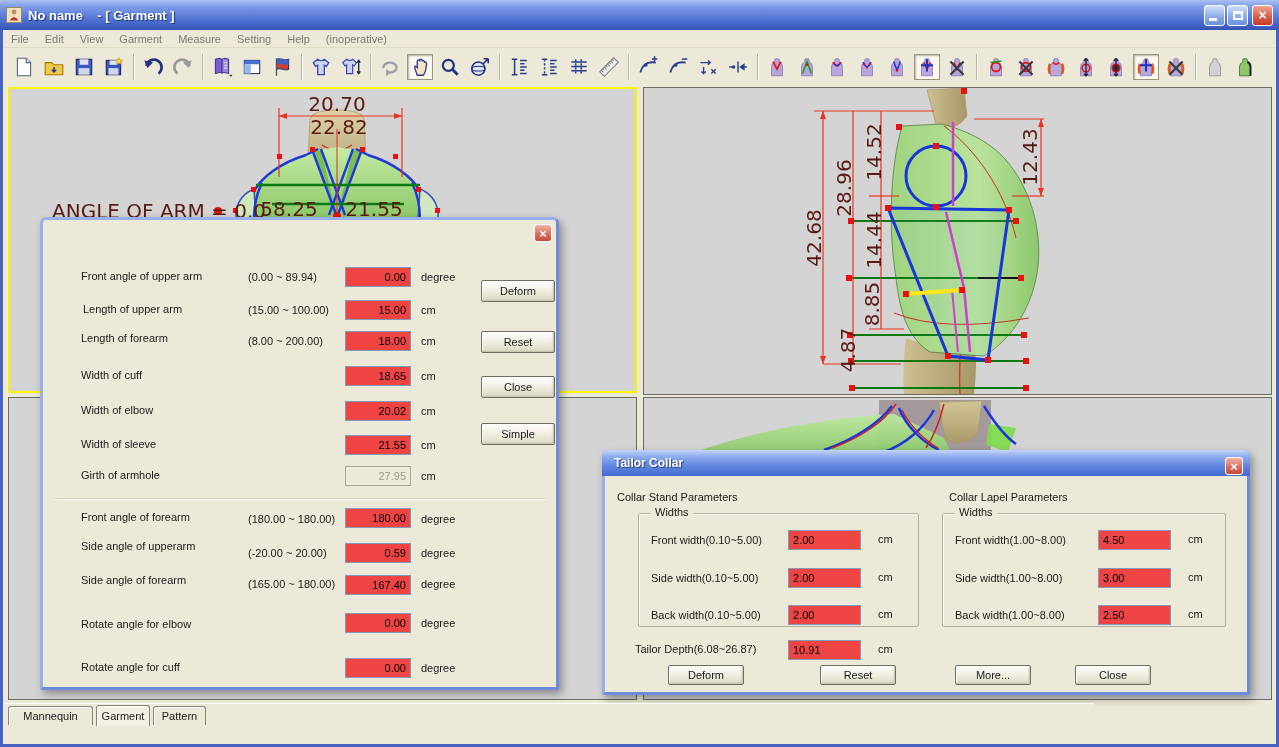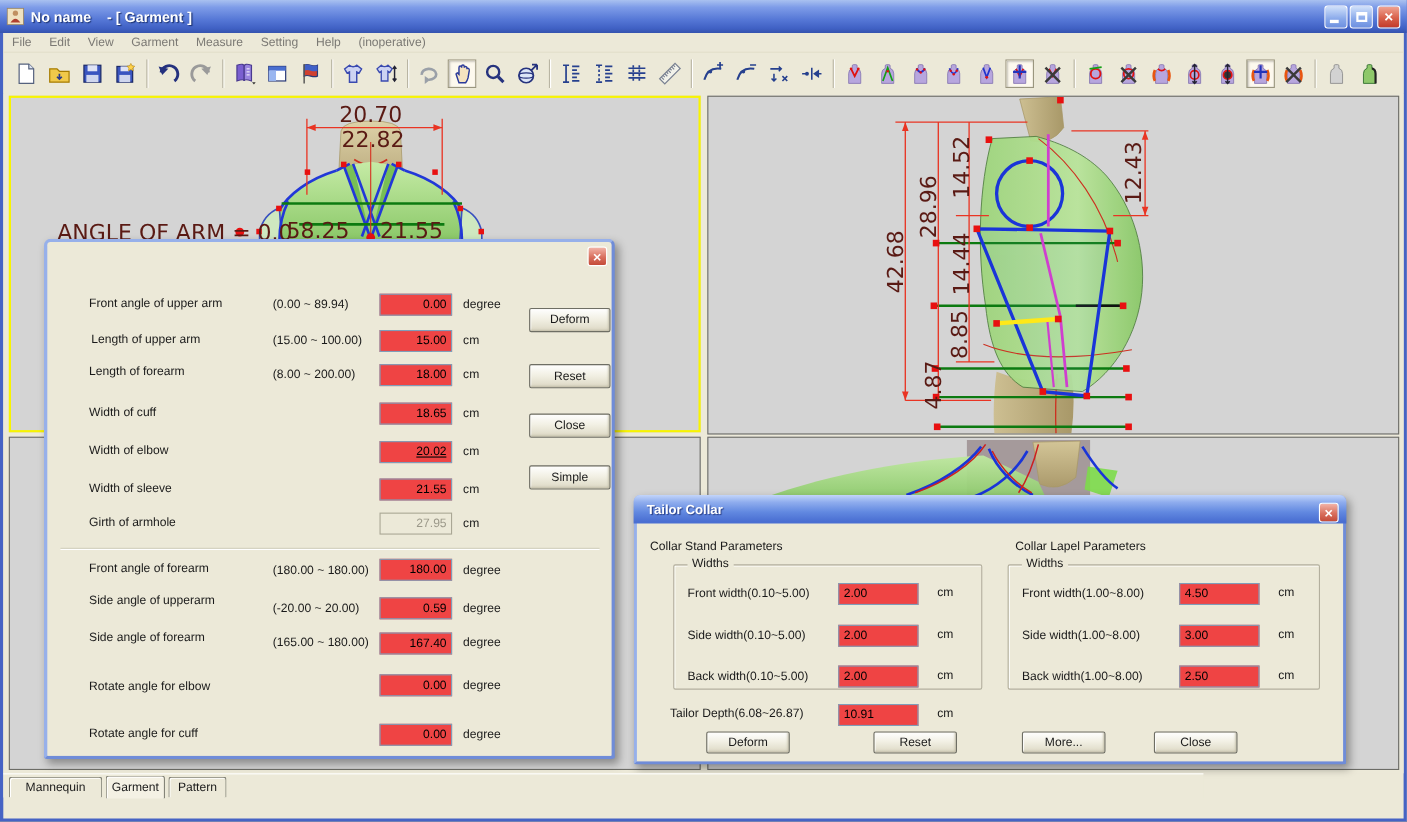--- a/index.html
+++ b/index.html
@@ -579,21 +579,21 @@
     <span class="lbl" style="left:38px;top:112px;">Length of forearm</span>
     <span class="lbl" style="left:205px;top:115px;">(8.00 ~ 200.00)</span>
     <input class="field right" style="left: 302px; top: 111px; width: 66px;" value="18.00">
     <span class="lbl" style="left:378px;top:115px;">cm</span>
 
     <span class="lbl" style="left:38px;top:149px;">Width of cuff</span>
     <input class="field right" style="left: 302px; top: 146px; width: 66px;" value="18.65">
     <span class="lbl" style="left:378px;top:150px;">cm</span>
 
     <span class="lbl" style="left:38px;top:184px;">Width of elbow</span>
-    <input class="field right" style="left: 302px; top: 181px; width: 66px; text-decoration: underline;" value="20.02">
+    <input class="field right" style="left: 302px; top: 181px; width: 66px;" value="20.02">
     <span class="lbl" style="left:378px;top:185px;">cm</span>
 
     <span class="lbl" style="left:38px;top:218px;">Width of sleeve</span>
     <input class="field right" style="left: 302px; top: 215px; width: 66px;" value="21.55">
     <span class="lbl" style="left:378px;top:219px;">cm</span>
 
     <span class="lbl" style="left:38px;top:249px;">Girth of armhole</span>
     <input class="field right disabled" style="left: 302px; top: 246px; width: 66px;" disabled="" value="27.95">
     <span class="lbl" style="left:378px;top:250px;">cm</span>
 
@@ -621,21 +621,21 @@
     <span class="lbl" style="left:38px;top:441px;">Rotate angle for cuff</span>
     <input class="field right" style="left: 302px; top: 438px; width: 66px;" value="0.00">
     <span class="lbl" style="left:378px;top:442px;">degree</span>
 
     <div class="btn" style="left:438px;top:60px;width:74px;">Deform</div>
     <div class="btn" style="left:438px;top:111px;width:74px;">Reset</div>
     <div class="btn" style="left:438px;top:156px;width:74px;">Close</div>
     <div class="btn" style="left:438px;top:203px;width:74px;">Simple</div>
   </div>
 
-  <div class="dialog" style="left:576px;top:450px;width:648px;height:245px;">
+  <div class="dialog" style="left:602px;top:450px;width:648px;height:245px;">
     <div class="dtitle">Tailor Collar</div>
     <div class="dclose" style="right:4px;">×</div>
 
     <span class="lbl" style="left:12px;top:38px;">Collar Stand Parameters</span>
     <div class="gbox" style="left:33px;top:60px;width:281px;height:114px;">
       <span class="legend">Widths</span>
     </div>
     <span class="lbl" style="left:46px;top:81px;">Front width(0.10~5.00)</span>
     <input class="field" style="left: 183px; top: 77px; width: 73px;" value="2.00">
     <span class="lbl" style="left:273px;top:80px;">cm</span>

